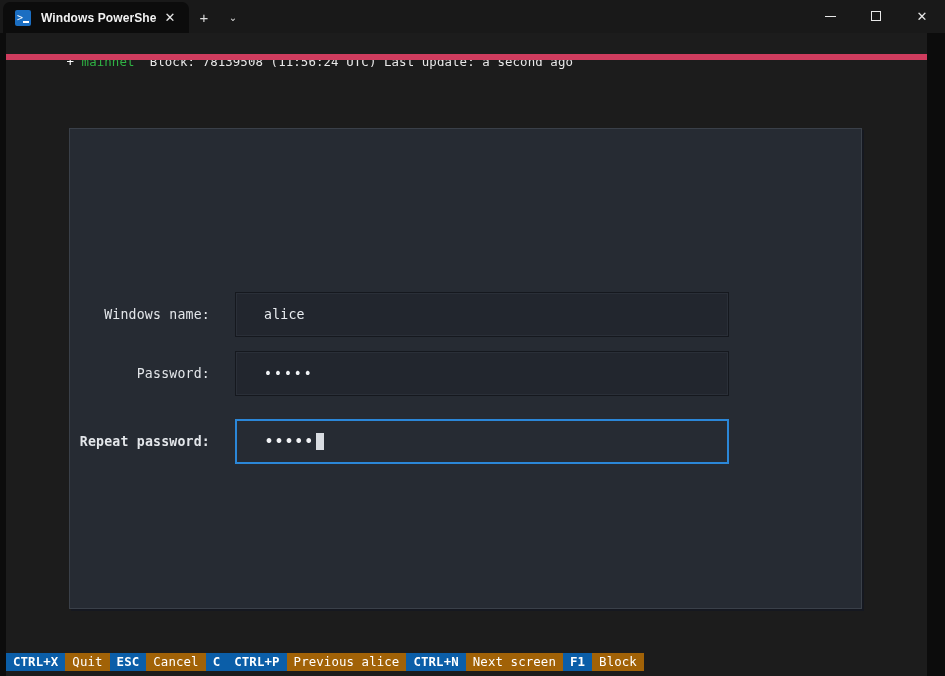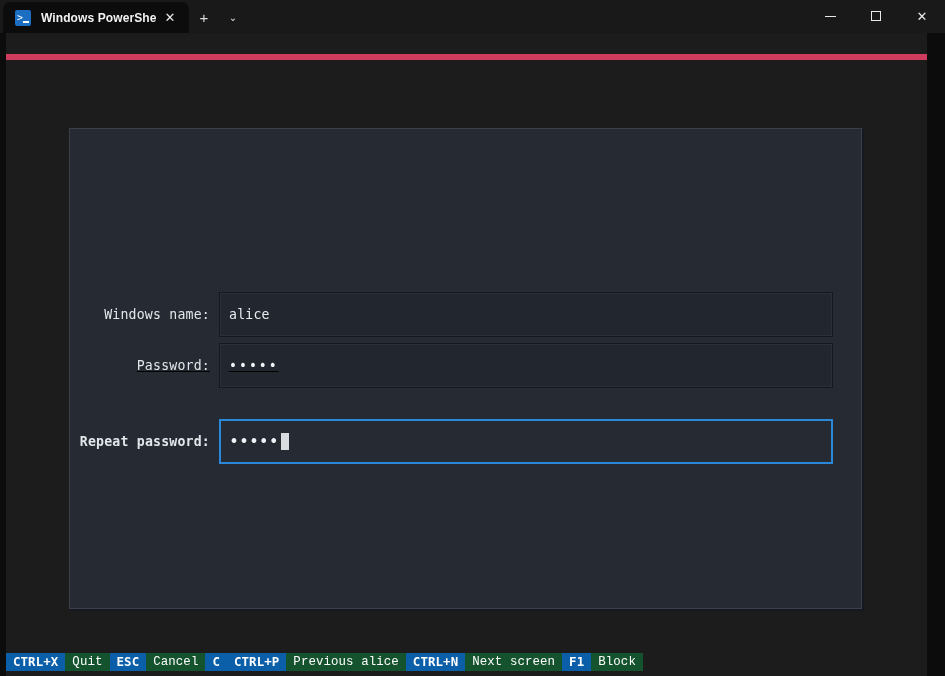--- a/index.html
+++ b/index.html
@@ -199,45 +199,45 @@
 
   .field-row {
     position: absolute;
     left: 0;
     width: 793px;
     height: 45px;
     display: flex;
     align-items: center;
   }
   .field-row.r0 { top: 163px; }
-  .field-row.r1 { top: 214px; text-decoration: underline; }
+  .field-row.r1 { top: 222px; }
   .field-row.r2 { top: 290px; font-weight: bold; }
 
   .field-label {
     width: 146px;
     text-align: right;
     padding-right: 6px;
     box-sizing: border-box;
     color: #e3e6ea;
     font-size: 13.2px;
     letter-spacing: 0.2px;
     white-space: nowrap;
   }
 
   .field-input {
     position: relative;
-    width: 614px;
+    width: 494px;
     height: 45px;
     box-sizing: border-box;
     background: #22262e;
     border: 1px solid #15181e;
-    margin-left: 3px;
-    display: flex;
-    align-items: center;
-    padding-left: 9px;
+    margin-left: 19px;
+    display: flex;
+    align-items: center;
+    padding-left: 28px;
     color: #e9ecf0;
     font-size: 13.2px;
     letter-spacing: 0.2px;
     box-shadow: inset 0 0 0 1px #2a2f38;
   }
   .field-input.focused {
     border: 2px solid #2b87d8;
     background: #262b33;
     box-shadow: none;
   }
@@ -271,27 +271,26 @@
   .kb-key {
     background: #0b5ea8;
     color: #ffffff;
     padding: 0 7px;
     line-height: 18px;
     white-space: pre;
     font-weight: bold;
     letter-spacing: 0.1px;
   }
   .kb-desc {
-    background: #14532d;
+    background: #a16207;
     color: #ffffff;
     padding: 0 7px;
     line-height: 18px;
     white-space: pre;
     letter-spacing: 0.1px;
-    font-family: Liberation Mono, monospace;
   }
   .kb-fill {
     flex: 1;
     background: #1b8ae8;
   }
 </style>
 </head>
 <body>
 
 <div id="app">
@@ -315,20 +314,23 @@
         </div>
       <div class="wc close">
           <span>✕</span>
         </div>
     </div>
   </div>
 
   <div class="terminal">
     <div class="term-inner">
 
+      <div class="statusline">
+        <span class="plus">+</span><span> </span><span class="net">mainnet</span><span>  Block: 78139508 (11:56:24 UTC) Last update: a second ago</span>
+      </div>
 
       <div class="accentbar"></div>
 
       <div class="panel">
         <div class="form">
 
           <div class="field-row r0">
             <div class="field-label">Windows name:</div>
             <div class="field-input">
               <span>alice</span>

